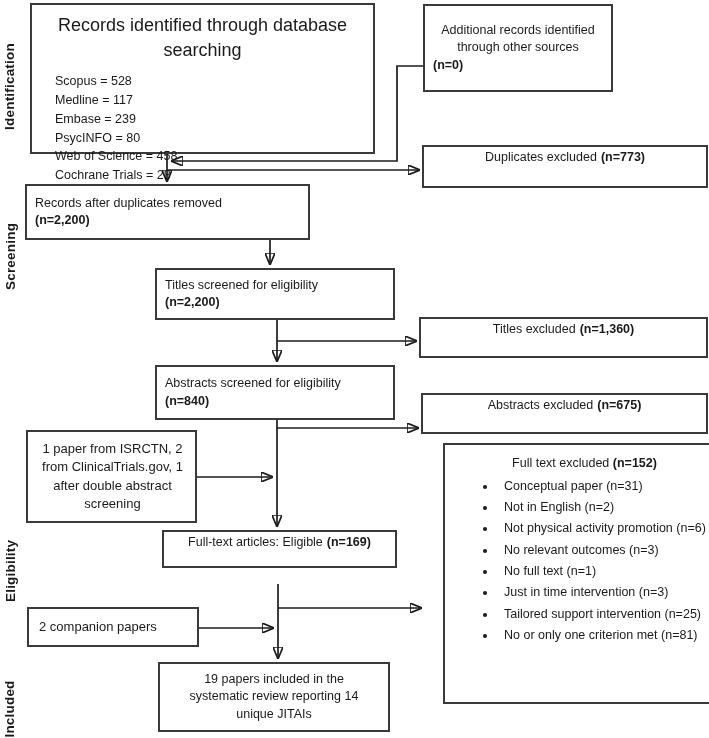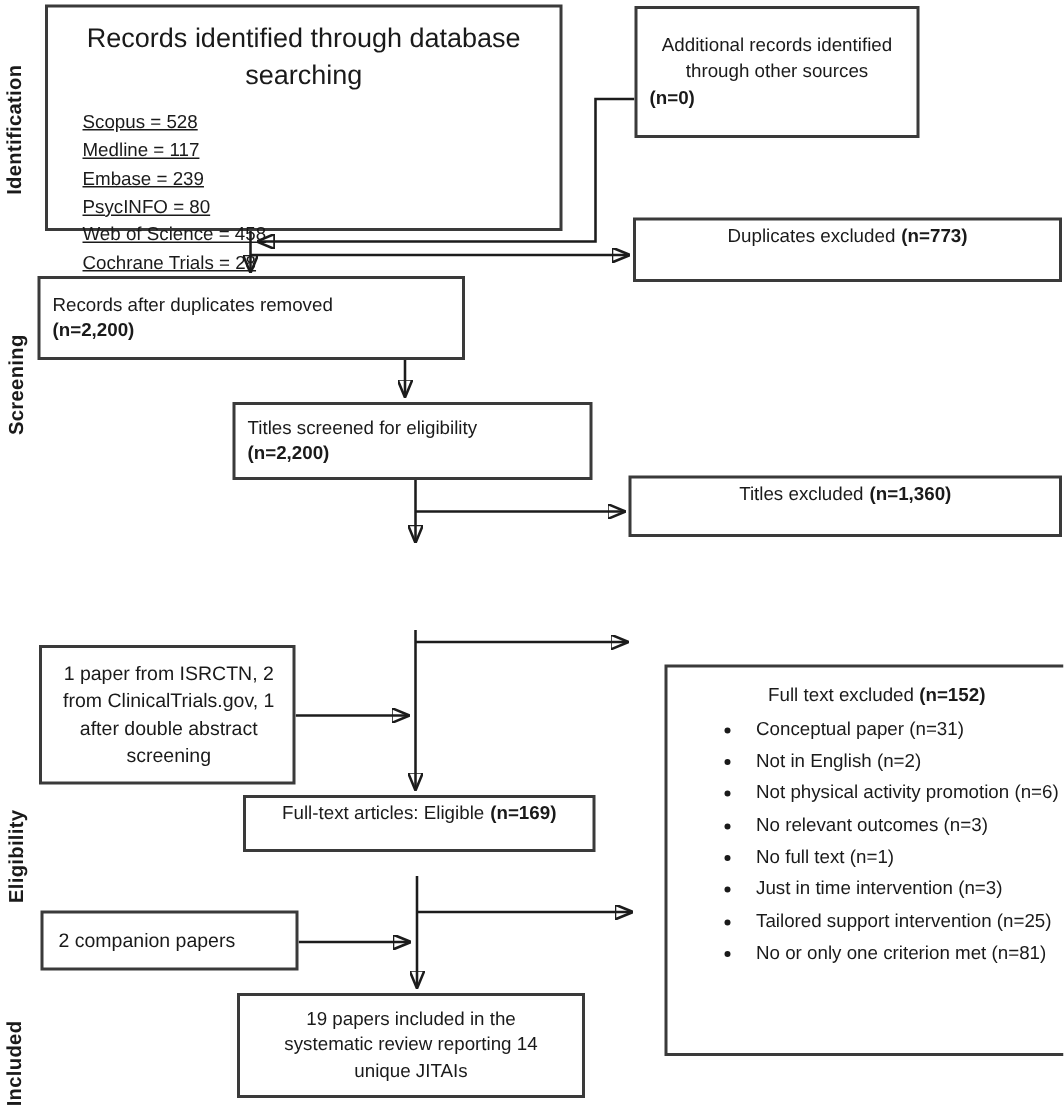--- a/index.html
+++ b/index.html
@@ -52,21 +52,21 @@
     letter-spacing: 0.2px;
     text-align: center;
     white-space: nowrap;
   }
   
   .db-box { padding: 8px 12px 6px 12px; }
   .db-title { text-align: center; margin-bottom: 9px; font-size: 18px; }
   .db-cols { display: flex; padding-left: 11px; }
   .db-col-left  { width: 152px; }
   .db-col-right { width: 158px; }
-  .db-col-left div, .db-col-right div { line-height: 1.5; text-decoration: underline; }
+  .db-col-left div, .db-col-right div { line-height: 1.5; }
   .db-total { font-weight: 700; text-align: center; margin-top: 7px; font-size: 13px; }
   
   .note { display: flex; align-items: center; padding: 4px 8px 4px 10px; text-align: center; }
   
   .top-align { justify-content: flex-start; padding-top: 9px; }
   
   .ft-box { padding: 10px 6px 6px 6px; }
   .ft-title { text-align: center; margin-bottom: 4px; }
   .ft-list { margin: 0; padding: 0 0 0 46px; list-style: disc; }
   .ft-list li { padding-left: 7px; margin: 2px 0; line-height: 1.55; }
@@ -133,21 +133,29 @@
   <div class="box center" style="left:155px; top:268px; width:240px; height:52px;">
     <span>Titles screened for eligibility</span>
     <span class="n">(n=2,200)</span>
   </div>
 
   <div class="box center" style="left:419px; top:317px; width:289px; height:41px; flex-direction:row; gap:4px;">
     <span>Titles excluded</span>
     <span class="n">(n=1,360)</span>
   </div>
 
+  <div class="box center" style="left:155px; top:365px; width:240px; height:55px;">
+    <span>Abstracts screened for eligibility</span>
+    <span class="n">(n=840)</span>
+  </div>
 
+  <div class="box center" style="left:421px; top:393px; width:287px; height:41px; flex-direction:row; gap:4px;">
+    <span>Abstracts excluded</span>
+    <span class="n">(n=675)</span>
+  </div>
 
   <div class="box note" style="left:26px; top:430px; width:171px; height:93px; font-size:13px;">
     <span>1 paper from ISRCTN, 2 from ClinicalTrials.gov, 1 after double abstract screening</span>
   </div>
 
   <div class="box ft-box" style="left:424px; top:443px; width:283px; height:261px;margin-left:19px;">
     <div class="ft-title">
       <span>Full text excluded</span>
       <span class="n">(n=152)</span>
     </div>

